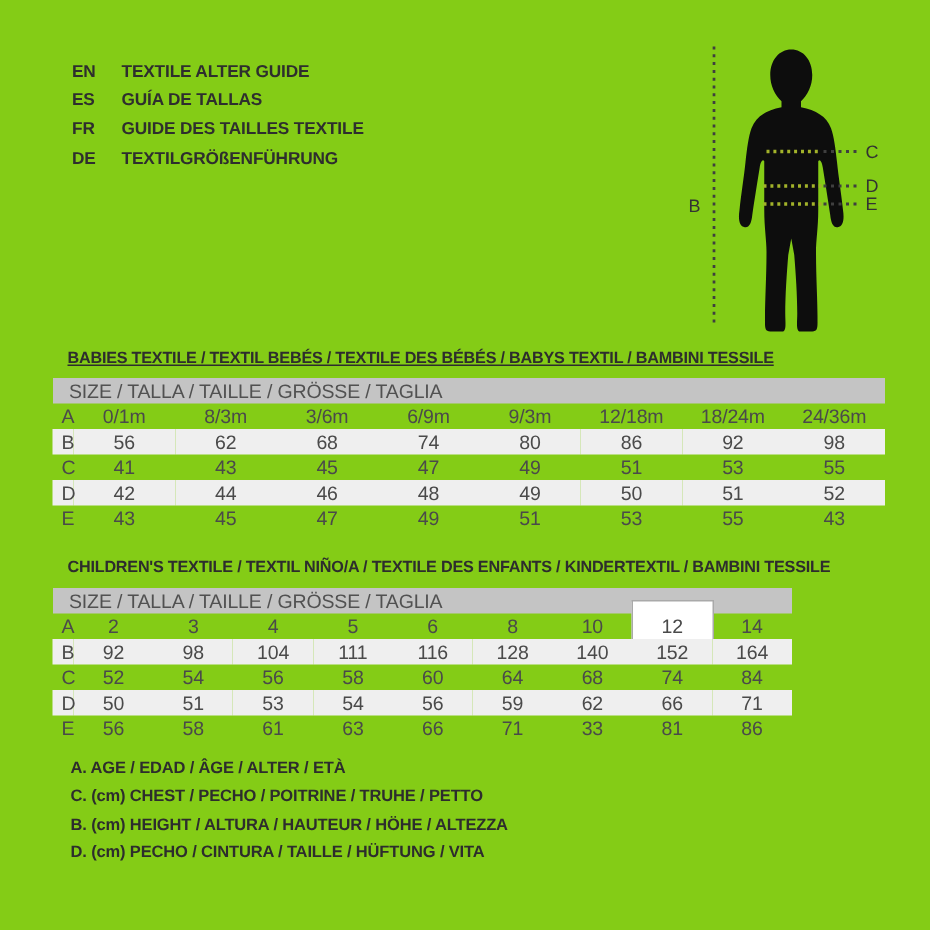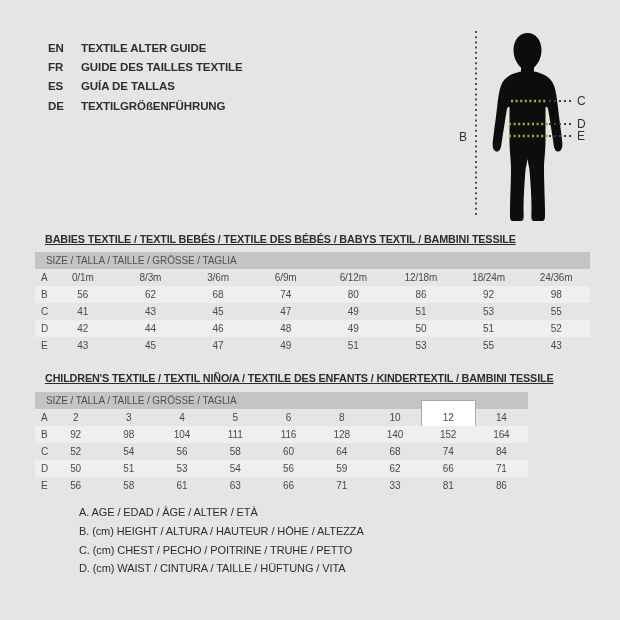--- a/index.html
+++ b/index.html
@@ -1,66 +1,66 @@
 <!DOCTYPE html>
 <html><head>
 <meta charset="utf-8">
 <style>
   html,body{margin:0;padding:0;background:#ffffff;}
   #screen{
-    position:relative;width:620px;height:620px;background:#e5e5e5;overflow:hidden;
+    position:relative;width:620px;height:620px;background:#84cc16;overflow:hidden;
     font-family:"Liberation Sans",sans-serif;color:#2d2d2d;
   }
   
   .langs{position:absolute;left:48px;top:38px;font-size:11.5px;font-weight:bold;letter-spacing:-0.1px;color:#2e2e2e;}
   .lang-row{display:flex;height:19.3px;align-items:center;}
   .lang-code{width:33px;flex:0 0 33px;}
   
   .figure{position:absolute;left:453px;top:14px;}
   .figure text{font-family:"Liberation Sans",sans-serif;font-size:12px;fill:#333333;}
   
   .sec-title{position:absolute;left:45px;font-size:10.8px;font-weight:bold;letter-spacing:-0.15px;color:#2d2d2d;white-space:nowrap;}
   #babies-title{top:233px;text-decoration:underline;}
-  #children-title{top:372px;text-decoration:underline;}
-  
-  table.size{position:absolute;left:35px;border-collapse:collapse;table-layout:fixed;font-size:10px;color:#4a4a4a;letter-spacing:-0.1px;}
+  #children-title{top:372px;}
+  
+  table.size{position:absolute;left:35px;border-collapse:collapse;table-layout:fixed;font-size:13px;color:#4a4a4a;letter-spacing:-0.1px;}
   #babies-table{top:252px;width:555px;}
   #children-table{top:392px;width:493px;}
   table.size thead th{background:#c4c4c4;height:17px;font-weight:normal;text-align:left;padding:0 0 0 11px;color:#515151;overflow:hidden;white-space:nowrap;}
   table.size tbody td{height:17px;padding:0;text-align:center;line-height:17px;}
   table.size tbody td.rowlabel{text-align:left;padding-left:6px;}
   table.size tbody tr:nth-child(even){background:#efefef;}
   
   td.hl{position:relative;}
   td.hl .v{position:relative;z-index:2;}
   td.hl::before{
     content:"";position:absolute;z-index:1;left:-1px;right:-1px;top:-9px;bottom:0;
     background:#ffffff;border:1px solid #a9a9a9;border-bottom:none;
   }
   
-  .legend{position:absolute;left:47px;top:503px;font-size:11px;font-weight:normal;letter-spacing:-0.1px;color:#2d2d2d;margin-left:32px;}
+  .legend{position:absolute;left:47px;top:503px;font-size:11px;font-weight:bold;letter-spacing:-0.1px;color:#2d2d2d;}
   .legend-row{height:18.7px;display:flex;align-items:center;white-space:nowrap;}
 </style>
 </head>
 <body>
 
 <div id="screen">
 
   <div class="langs" id="langs">
       <div class="lang-row">
         <span class="lang-code">EN</span>
         <span>TEXTILE ALTER GUIDE</span>
       </div>
       <div class="lang-row">
+        <span class="lang-code">ES</span>
+        <span>GUÍA DE TALLAS</span>
+      </div>
+      <div class="lang-row">
         <span class="lang-code">FR</span>
         <span>GUIDE DES TAILLES TEXTILE</span>
-      </div>
-      <div class="lang-row">
-        <span class="lang-code">ES</span>
-        <span>GUÍA DE TALLAS</span>
       </div>
       <div class="lang-row">
         <span class="lang-code">DE</span>
         <span>TEXTILGRÖßENFÜHRUNG</span>
       </div>
     </div>
 
   <svg class="figure" width="167" height="212" viewBox="0 0 167 212">
     <line x1="23" y1="17" x2="23" y2="204" stroke-width="1.8" stroke-dasharray="2 3.2" stroke="#3f3f3f"></line>
     <text x="6" y="127">B</text>
@@ -110,21 +110,21 @@
           <th colspan="9">SIZE / TALLA / TAILLE / GRÖSSE / TAGLIA</th>
         </tr>
     </thead>
     <tbody>
         <tr>
           <td class="rowlabel">A</td>
           <td>0/1m</td>
           <td>8/3m</td>
           <td>3/6m</td>
           <td>6/9m</td>
-          <td>6/12m</td>
+          <td>9/3m</td>
           <td>12/18m</td>
           <td>18/24m</td>
           <td>24/36m</td>
         </tr>
         <tr>
           <td class="rowlabel">B</td>
           <td>56</td>
           <td>62</td>
           <td>68</td>
           <td>74</td>
@@ -247,18 +247,18 @@
           <td>71</td>
           <td>33</td>
           <td>81</td>
           <td>86</td>
         </tr>
       </tbody>
   </table>
 
   <div class="legend" id="legend">
       <div class="legend-row">A. AGE / EDAD / ÂGE / ALTER / ETÀ</div>
+      <div class="legend-row">C. (cm) CHEST / PECHO / POITRINE / TRUHE / PETTO</div>
       <div class="legend-row">B. (cm) HEIGHT / ALTURA / HAUTEUR / HÖHE / ALTEZZA</div>
-      <div class="legend-row">C. (cm) CHEST / PECHO / POITRINE / TRUHE / PETTO</div>
-      <div class="legend-row">D. (cm) WAIST / CINTURA / TAILLE / HÜFTUNG / VITA</div>
+      <div class="legend-row">D. (cm) PECHO / CINTURA / TAILLE / HÜFTUNG / VITA</div>
     </div>
 
 </div>
 
 </body></html>

